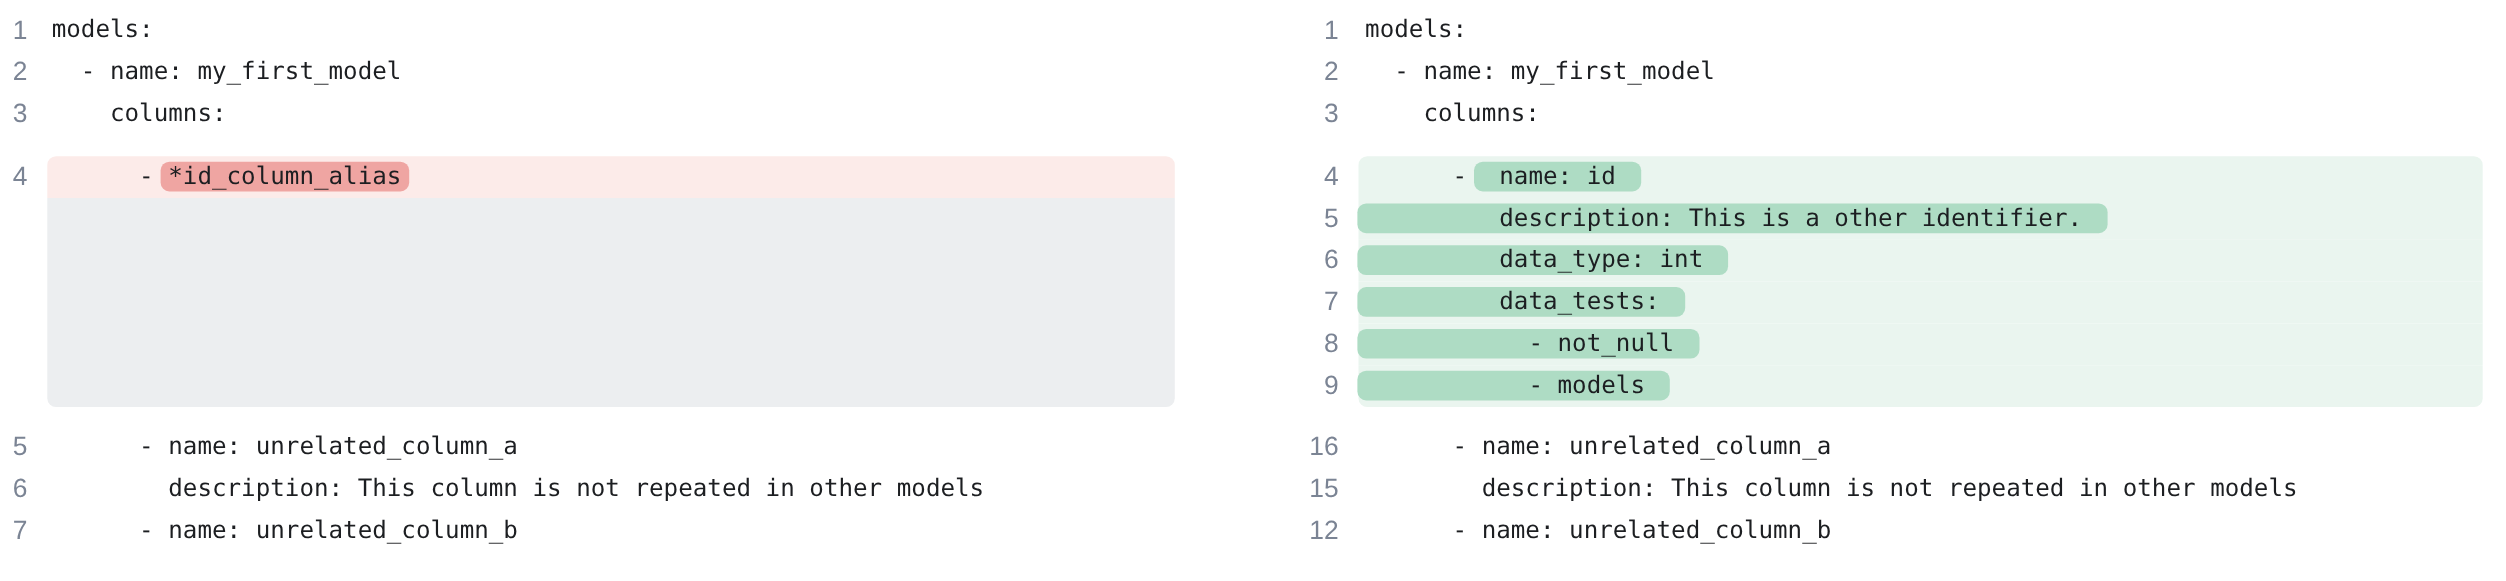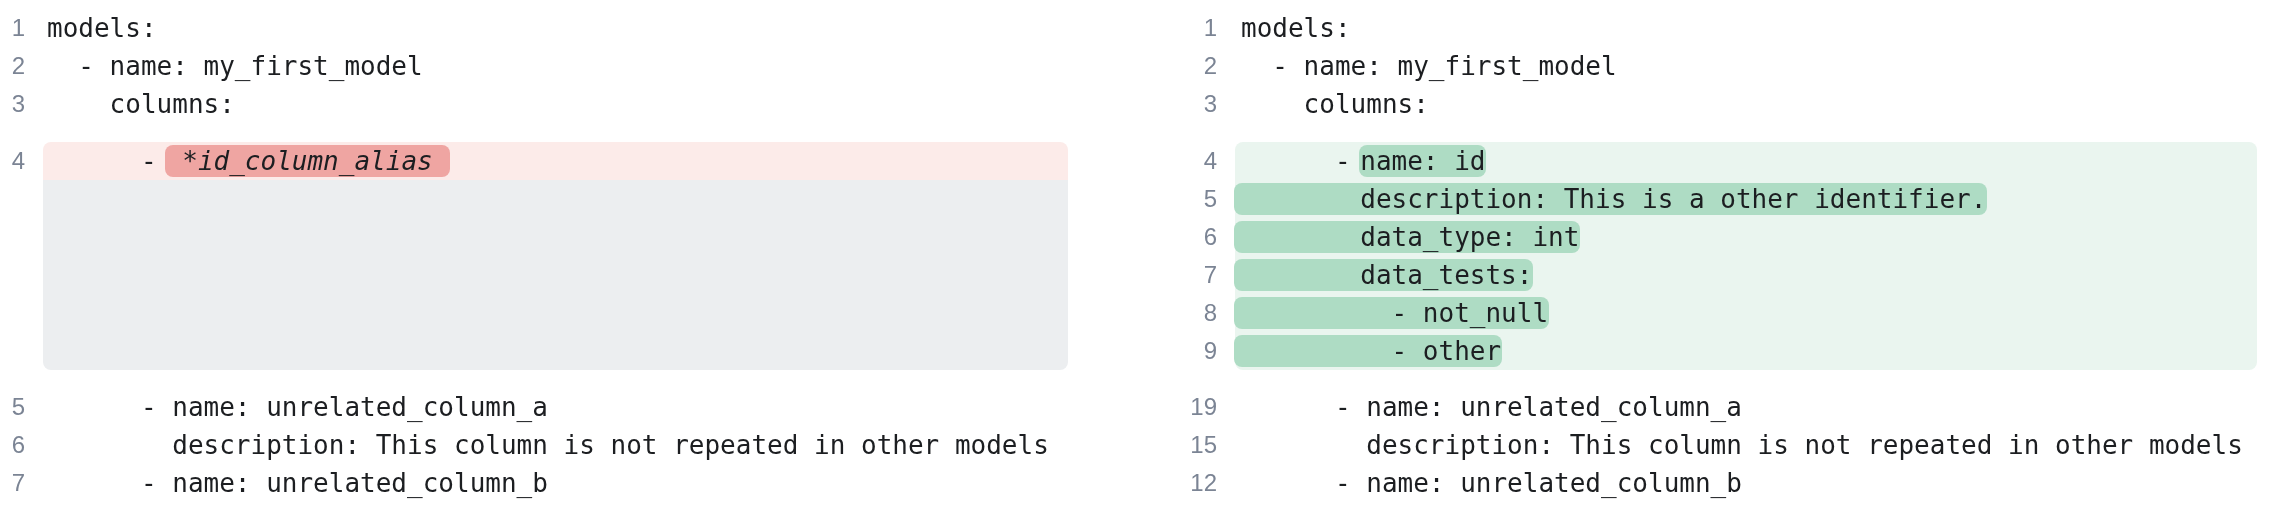--- a/index.html
+++ b/index.html
@@ -19,49 +19,49 @@
     font-size: 24px; color: var(--ln-color, #7b8494);
     text-align: right; flex: none;
     line-height: 38px;
   }
   .pane-left  .ln { width: 25px; }
   .pane-right .ln { width: 37px; }
 
   .code {
     flex: 1; margin-left: 18px;
     font-family: "DejaVu Sans Mono", monospace;
-    font-size: 26px; line-height: 38px;
+    font-size: 22px; line-height: 38px;
     color: var(--code-color, #1c1e21);
     white-space: pre;
   }
   .pane-left  .code { padding-left: 4px; }
   .pane-right .code { padding-left: 6px; }
 
   
   .block-first { margin-top: 19px; }
   .after-block { margin-top: 18px; }
 
   
   .removed-row .code { background: var(--removed-line-bg, #fcebe9); border-radius: 8px 8px 0 0; }
   .pill-removed {
     background: var(--removed-word-bg, #efa5a2);
     border-radius: 8px;
-    padding: 1px 17px; margin: 1px -7px; font-style: italic;
+    padding: 1px 7px; margin: 1px -7px;
   }
   .spacer-row { height: 190px; align-items: stretch; }
   .spacer-row .code { background: var(--spacer-bg, #eceef0); border-radius: 0 0 8px 8px; }
 
   
   .added-row .code { background: var(--added-line-bg, #eaf5ef); }
   .added-row-first .code { border-radius: 8px 8px 0 0; }
   .added-row-last  .code { border-radius: 0 0 8px 8px; }
   .pill-added {
     background: var(--added-word-bg, #aedcc4);
     border-radius: 8px;
-    padding: 1px 1px; margin: 0 -7px;
+    padding: 1px 23px; margin: 0 -7px;
   }
 </style>
 </head>
 <body>
 
 <div class="pane pane-left">
 
   <div class="row">
     <span class="ln">1</span>
     <div class="code">models:</div>
@@ -128,25 +128,25 @@
   <div class="row added-row">
     <span class="ln">7</span>
     <div class="code"><span class="pill-added">        data_tests:</span></div>
   </div>
   <div class="row added-row">
     <span class="ln">8</span>
     <div class="code"><span class="pill-added">          - not_null</span></div>
   </div>
   <div class="row added-row added-row-last">
     <span class="ln">9</span>
-    <div class="code"><span class="pill-added">          - other</span></div>
+    <div class="code"><span class="pill-added">          - models</span></div>
   </div>
 
   <div class="row after-block">
-    <span class="ln">19</span>
+    <span class="ln">16</span>
     <div class="code">      - name: unrelated_column_a</div>
   </div>
   <div class="row">
     <span class="ln">15</span>
     <div class="code">        description: This column is not repeated in other models</div>
   </div>
   <div class="row">
     <span class="ln">12</span>
     <div class="code">      - name: unrelated_column_b</div>
   </div>

